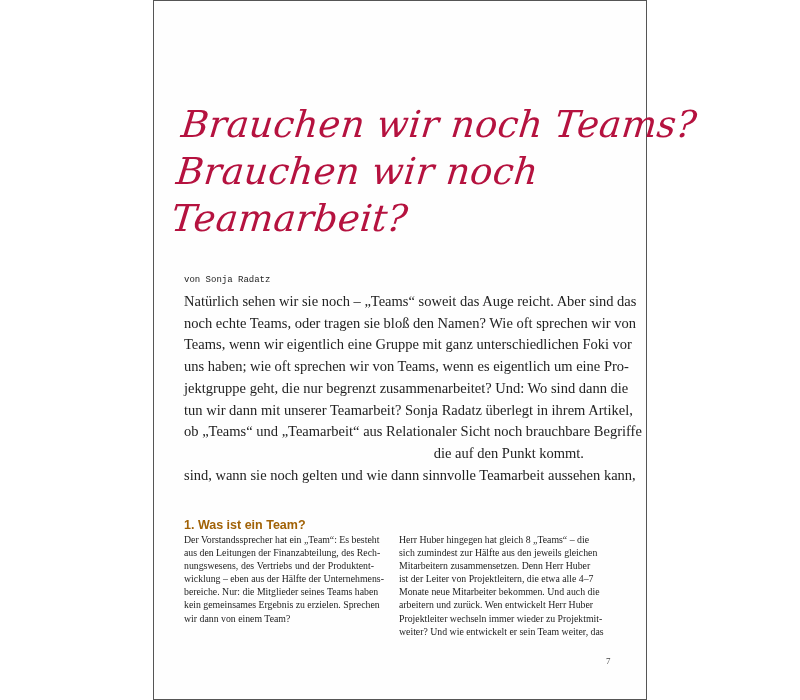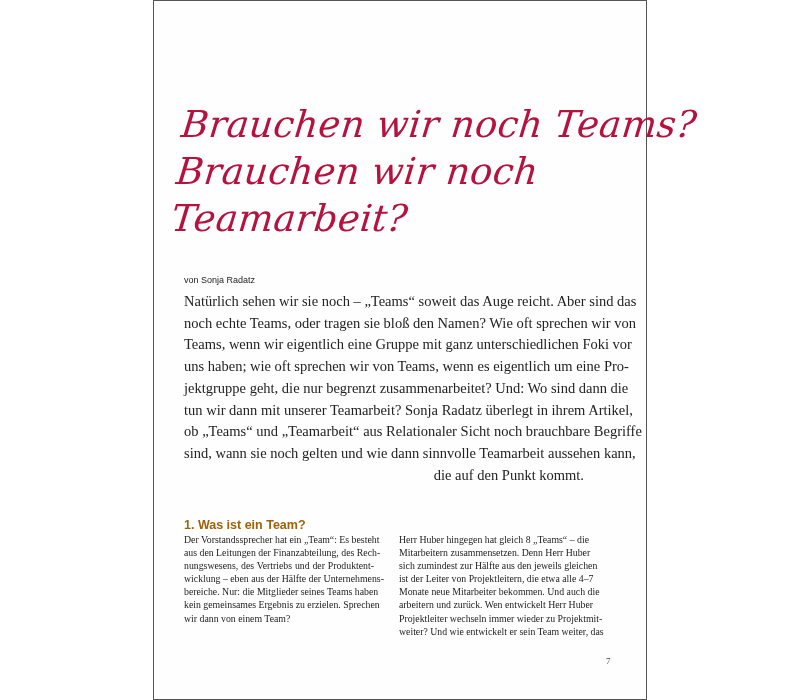--- a/index.html
+++ b/index.html
@@ -40,21 +40,21 @@
       line-height: 47px;
       letter-spacing: 0.3px;
       transform: skewX(-6deg);
       transform-origin: left top;
     }
     .title span { display: block; white-space: nowrap; }
     .author {
       position: absolute;
       left: 30px;
       top: 274px;
-      font-family: Liberation Sans, sans-serif;
+      font-family: Liberation Mono, monospace;
       font-size: 9px;
       color: #222222;
     }
     .intro {
       position: absolute;
       left: 30px;
       top: 290px;
       width: 400px;
       margin: 0;
       font-family: "Liberation Serif", serif;
@@ -109,39 +109,39 @@
   <div class="author">von Sonja Radatz</div>
 
   <p class="intro">
     <span>Natürlich sehen wir sie noch – „Teams“ soweit das Auge reicht. Aber sind das</span>
     <span>noch echte Teams, oder tragen sie bloß den Namen? Wie oft sprechen wir von</span>
     <span>Teams, wenn wir eigentlich eine Gruppe mit ganz unterschiedlichen Foki vor</span>
     <span>uns haben; wie oft sprechen wir von Teams, wenn es eigentlich um eine Pro-</span>
     <span>jektgruppe geht, die nur begrenzt zusammenarbeitet? Und: Wo sind dann die</span>
     <span>tun wir dann mit unserer Teamarbeit? Sonja Radatz überlegt in ihrem Artikel,</span>
     <span>ob „Teams“ und „Teamarbeit“ aus Relationaler Sicht noch brauchbare Begriffe</span>
+    <span>die auf den Punkt kommt.</span>
     <span>sind, wann sie noch gelten und wie dann sinnvolle Teamarbeit aussehen kann,</span>
-    <span>die auf den Punkt kommt.</span>
   </p>
 
   <div class="col col-left">
     <span class="section-heading">1. Was ist ein Team?</span>
     <span class="line">Der Vorstandssprecher hat ein „Team“: Es besteht</span>
     <span class="line">aus den Leitungen der Finanzabteilung, des Rech-</span>
     <span class="line">nungswesens, des Vertriebs und der Produktent-</span>
     <span class="line">wicklung – eben aus der Hälfte der Unternehmens-</span>
     <span class="line">bereiche. Nur: die Mitglieder seines Teams haben</span>
     <span class="line">kein gemeinsames Ergebnis zu erzielen. Sprechen</span>
     <span class="line last">wir dann von einem Team?</span>
   </div>
 
   <div class="col col-right">
     <span class="line">Herr Huber hingegen hat gleich 8 „Teams“ – die</span>
+    <span class="line">sich zumindest zur Hälfte aus den jeweils gleichen</span>
     <span class="line">Mitarbeitern zusammensetzen. Denn Herr Huber</span>
-    <span class="line">sich zumindest zur Hälfte aus den jeweils gleichen</span>
     <span class="line">ist der Leiter von Projektleitern, die etwa alle 4–7</span>
     <span class="line">Monate neue Mitarbeiter bekommen. Und auch die</span>
     <span class="line">arbeitern und zurück. Wen entwickelt Herr Huber</span>
     <span class="line">Projektleiter wechseln immer wieder zu Projektmit-</span>
     <span class="line">weiter? Und wie entwickelt er sein Team weiter, das</span>
   </div>
 
   <div class="page-number">7</div>
 
 </div>

